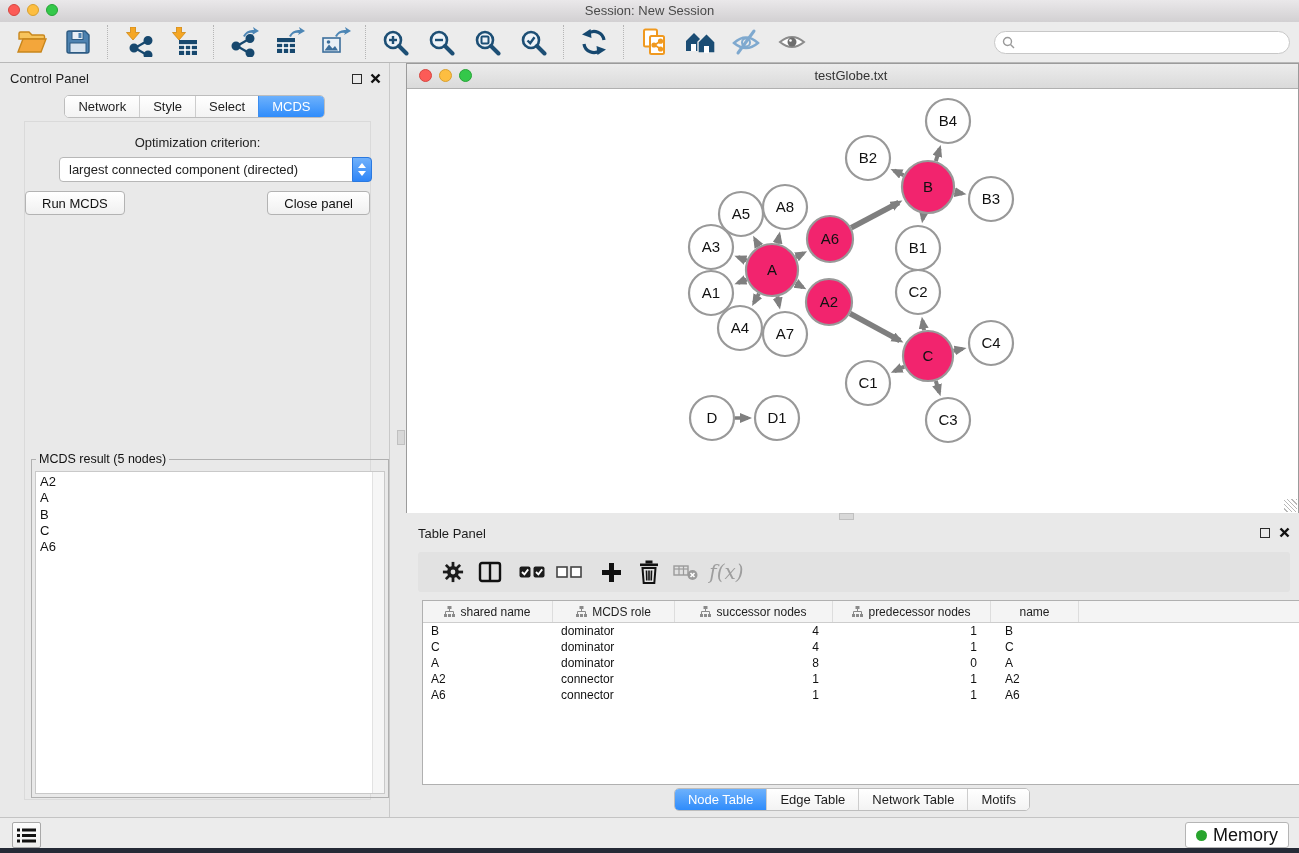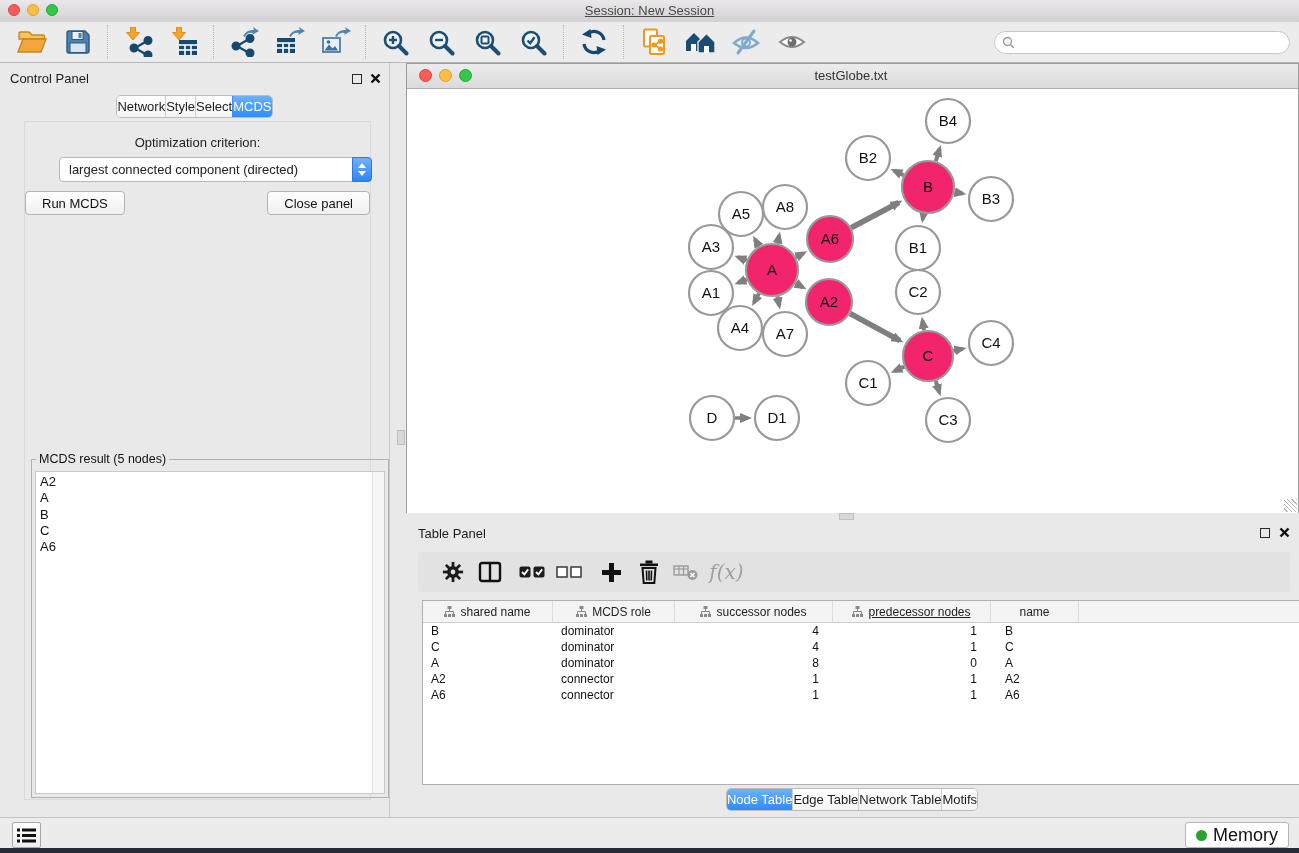--- a/index.html
+++ b/index.html
@@ -2,21 +2,21 @@
 <html><head>
 <meta charset="utf-8">
 <style>
   html,body{margin:0;padding:0;}
   .app{position:relative;width:1299px;height:853px;overflow:hidden;background:#e9e9e9;
        font-family:"Liberation Sans",sans-serif;color:#222;-webkit-font-smoothing:antialiased;}
 
   
   .titlebar{position:absolute;left:0;top:0;width:1299px;height:22px;
     background:linear-gradient(#eae8ea,#d2d0d2);border-bottom:1px solid #b2b0b2;}
-  .titlebar .title{position:absolute;left:0;right:0;top:3px;text-align:center;font-size:13px;color:#4a4a4a;text-decoration:underline;}
+  .titlebar .title{position:absolute;left:0;right:0;top:3px;text-align:center;font-size:13px;color:#4a4a4a;}
   .tl{position:absolute;top:4px;width:12px;height:12px;border-radius:50%;box-sizing:border-box;}
   .tl.red{left:8px;background:#fc5b57;border:1px solid #d64640;}
   .tl.yellow{left:27px;background:#fdbe41;border:1px solid #d9a02e;}
   .tl.green{left:46px;background:#34c84a;border:1px solid #27a437;}
 
   
   .toolbar{position:absolute;left:0;top:22px;width:1299px;height:41px;background:#ececec;
     border-bottom:1px solid #b8b8b8;display:flex;align-items:center;box-sizing:border-box;padding-left:10px;}
   .tb-group{display:flex;align-items:center;gap:13px;margin:0 5px;}
   .tb-btn{width:33px;height:33px;display:flex;align-items:center;justify-content:center;}
@@ -26,21 +26,21 @@
   .searchbox input{border:none;outline:none;flex:1;height:18px;font-size:13px;background:transparent;font-family:inherit;}
 
   
   .control-panel{position:absolute;left:0;top:63px;width:390px;height:754px;background:#e9e9e9;
     border-right:1px solid #c9c9c9;box-sizing:border-box;}
   .panel-title{position:absolute;left:10px;top:8px;font-size:13px;color:#1d1d1d;}
   .float-icon{position:absolute;width:10px;height:10px;border:1.6px solid #2a2a2a;box-sizing:border-box;}
   .seg-wrap{position:absolute;left:0;right:0;display:flex;justify-content:center;}
   .seg{display:inline-flex;border:1px solid #bdbdbd;border-radius:5px;overflow:hidden;height:21px;
     background:#fff;font-size:13px;}
-  .seg-tab{display:flex;align-items:center;padding:0 0;border-left:1px solid #cdcdcd;color:#1d1d1d;
+  .seg-tab{display:flex;align-items:center;padding:0 13px;border-left:1px solid #cdcdcd;color:#1d1d1d;
     background:linear-gradient(#ffffff,#f3f3f3);}
   .seg-tab:first-child{border-left:none;}
   .seg-tab.active{background:linear-gradient(#6db1fc,#2f8cfb);color:#fff;border-left-color:#3d8ef0;}
   .cp-content{position:absolute;left:24px;top:58px;width:347px;height:679px;border:1px solid #dadada;box-sizing:border-box;}
   .opt-label{position:absolute;left:0;right:0;top:13px;text-align:center;font-size:13px;}
   .select-box{position:absolute;left:34px;top:35px;width:313px;height:25px;background:#fff;
     border:1px solid #b7b7b7;border-radius:4px;display:flex;align-items:center;box-sizing:border-box;}
   .select-text{flex:1;padding-left:9px;font-size:13px;white-space:nowrap;overflow:hidden;}
   .select-step{width:20px;align-self:stretch;margin:-1px -1px -1px 0;border-radius:0 4px 4px 0;
     background:linear-gradient(#70b1fb,#2e85f7);border:1px solid #2a79e0;display:flex;flex-direction:column;
@@ -554,21 +554,21 @@
           <div class="th" style="width: 158px;">
             <svg width="11" height="11" viewBox="0 0 11 11">
               <rect x="3.5" y="0" width="4" height="3" fill="#8a8a8a"></rect>
               <path d="M5.5 3 v2.5 M1.5 8 V5.5 h8 V8" fill="none" stroke="#8a8a8a"></path>
               <rect x="0" y="8" width="3" height="3" fill="#8a8a8a"></rect>
               <rect x="4" y="8" width="3" height="3" fill="#8a8a8a"></rect>
               <rect x="8" y="8" width="3" height="3" fill="#8a8a8a"></rect>
             </svg>
             <span>successor nodes</span>
           </div>
-          <div class="th" style="width: 158px; text-decoration: underline;">
+          <div class="th" style="width: 158px;">
             <svg width="11" height="11" viewBox="0 0 11 11">
               <rect x="3.5" y="0" width="4" height="3" fill="#8a8a8a"></rect>
               <path d="M5.5 3 v2.5 M1.5 8 V5.5 h8 V8" fill="none" stroke="#8a8a8a"></path>
               <rect x="0" y="8" width="3" height="3" fill="#8a8a8a"></rect>
               <rect x="4" y="8" width="3" height="3" fill="#8a8a8a"></rect>
               <rect x="8" y="8" width="3" height="3" fill="#8a8a8a"></rect>
             </svg>
             <span>predecessor nodes</span>
           </div>
           <div class="th" style="width: 88px;">

